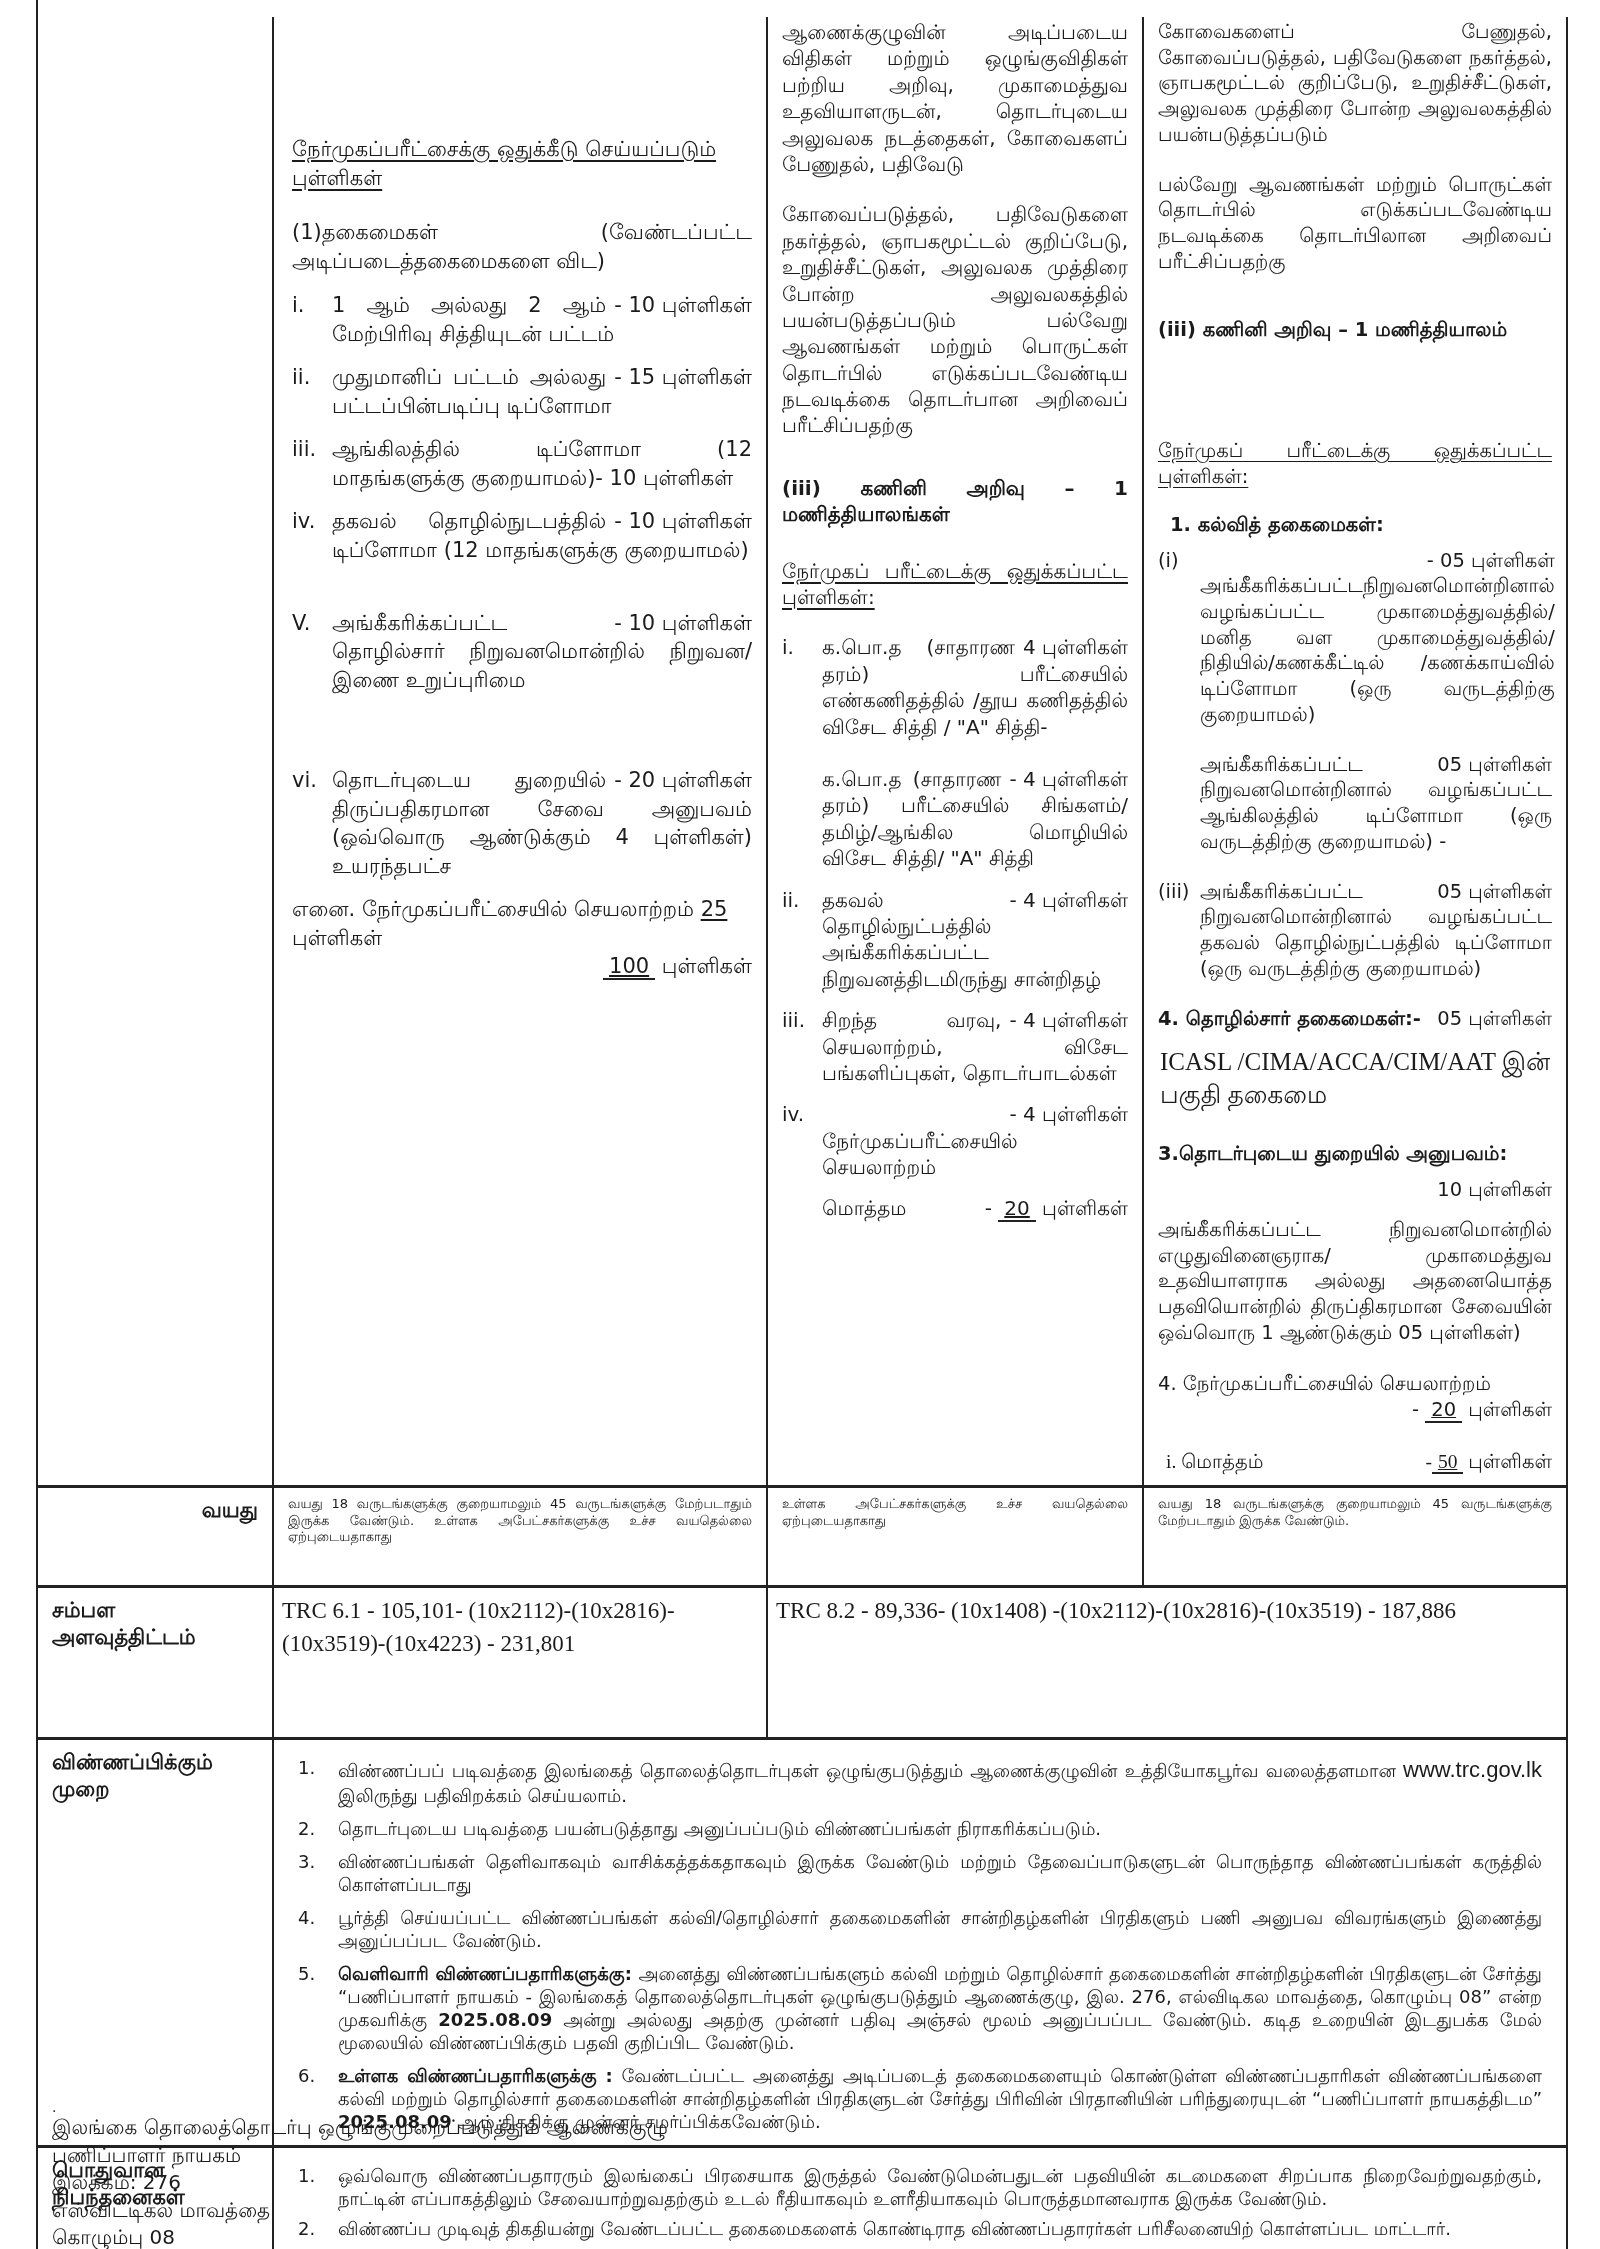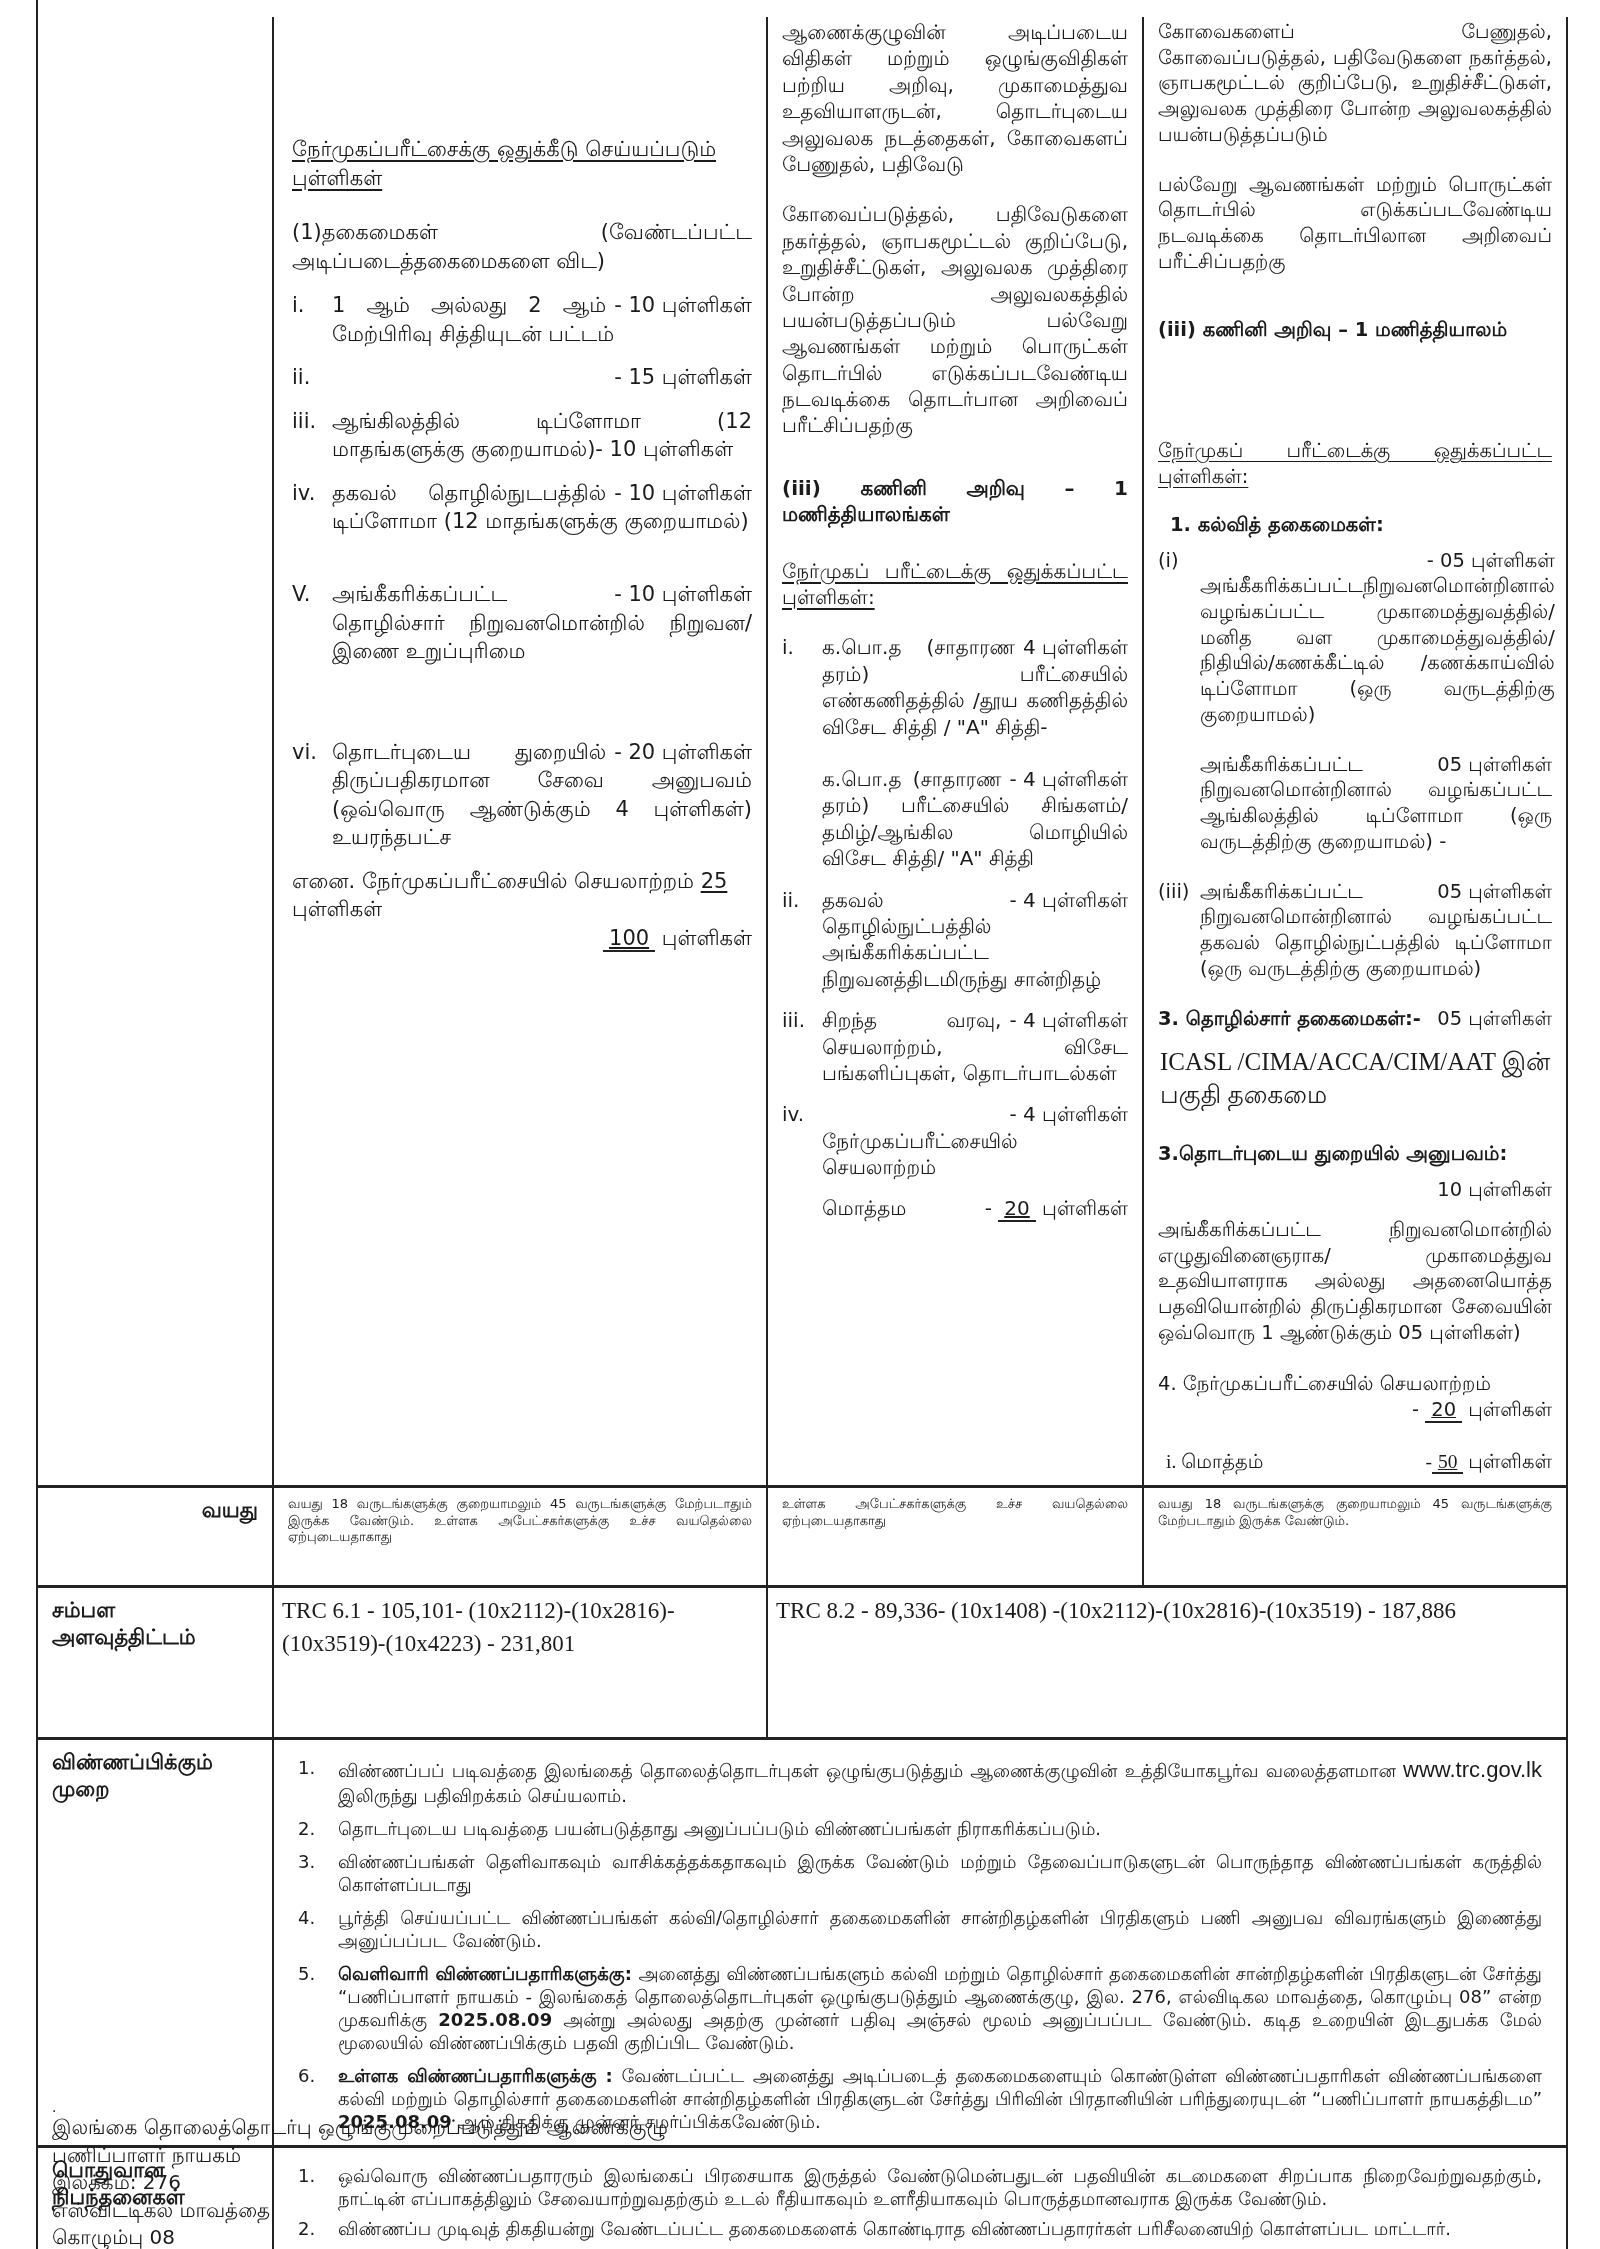--- a/index.html
+++ b/index.html
@@ -98,21 +98,21 @@
     <div class="cell r1 c1">
       <div class="h1a uh">நேர்முகப்பரீட்சைக்கு ஒதுக்கீடு செய்யப்படும் புள்ளிகள்</div>
       <div class="para">(1)தகைமைகள் (வேண்டப்பட்ட அடிப்படைத்தகைமைகளை விட)</div>
 
       <div class="item">
         <span class="n">i.</span>
         <span class="t"><span class="pts">- 10 புள்ளிகள்</span><span>1 ஆம் அல்லது 2 ஆம் மேற்பிரிவு சித்தியுடன் பட்டம்</span></span>
       </div>
       <div class="item">
         <span class="n">ii.</span>
-        <span class="t"><span class="pts">- 15 புள்ளிகள்</span></span>
+        <span class="t"><span class="pts">- 15 புள்ளிகள்</span><span>முதுமானிப் பட்டம் அல்லது பட்டப்பின்படிப்பு டிப்ளோமா</span></span>
       </div>
       <div class="item">
         <span class="n">iii.</span>
         <span class="t"><span>ஆங்கிலத்தில் டிப்ளோமா (12 மாதங்களுக்கு குறையாமல்)- 10 புள்ளிகள்</span></span>
       </div>
       <div class="item">
         <span class="n">iv.</span>
         <span class="t"><span class="pts">- 10 புள்ளிகள்</span><span>தகவல் தொழில்நுடபத்தில் டிப்ளோமா (12 மாதங்களுக்கு குறையாமல்)</span></span>
       </div>
       <div class="item mt40">
@@ -183,21 +183,21 @@
       <div class="edu-item">
         <span class="n"></span>
         <span class="t"><span class="pts">05 புள்ளிகள்</span><span>அங்கீகரிக்கப்பட்ட நிறுவனமொன்றினால் வழங்கப்பட்ட ஆங்கிலத்தில் டிப்ளோமா (ஒரு வருடத்திற்கு குறையாமல்) -</span></span>
       </div>
       <div class="edu-item">
         <span class="n">(iii)</span>
         <span class="t"><span class="pts">05 புள்ளிகள்</span><span>அங்கீகரிக்கப்பட்ட நிறுவனமொன்றினால் வழங்கப்பட்ட தகவல் தொழில்நுட்பத்தில் டிப்ளோமா (ஒரு வருடத்திற்கு குறையாமல்)</span></span>
       </div>
 
       <div class="flexline sec-h">
-        <span>3. தொழில்சார் தகைமைகள்:-</span>
+        <span>4. தொழில்சார் தகைமைகள்:-</span>
         <span style="font-weight:normal;">05 புள்ளிகள்</span>
       </div>
       <div class="icasl">ICASL /CIMA/ACCA/CIM/AAT இன் பகுதி தகைமை</div>
 
       <div class="sec-h" style="margin-top:30px;">3.தொடர்புடைய துறையில் அனுபவம்:</div>
       <div class="rightline">10 புள்ளிகள்</div>
       <div class="body-j">அங்கீகரிக்கப்பட்ட நிறுவனமொன்றில் எழுதுவினைஞராக/ முகாமைத்துவ உதவியாளராக அல்லது அதனையொத்த பதவியொன்றில் திருப்திகரமான சேவையின் ஒவ்வொரு 1 ஆண்டுக்கும் 05 புள்ளிகள்)</div>
 
       <div style="margin-top:26px;">4. நேர்முகப்பரீட்சையில் செயலாற்றம்</div>
       <div class="rightline">

